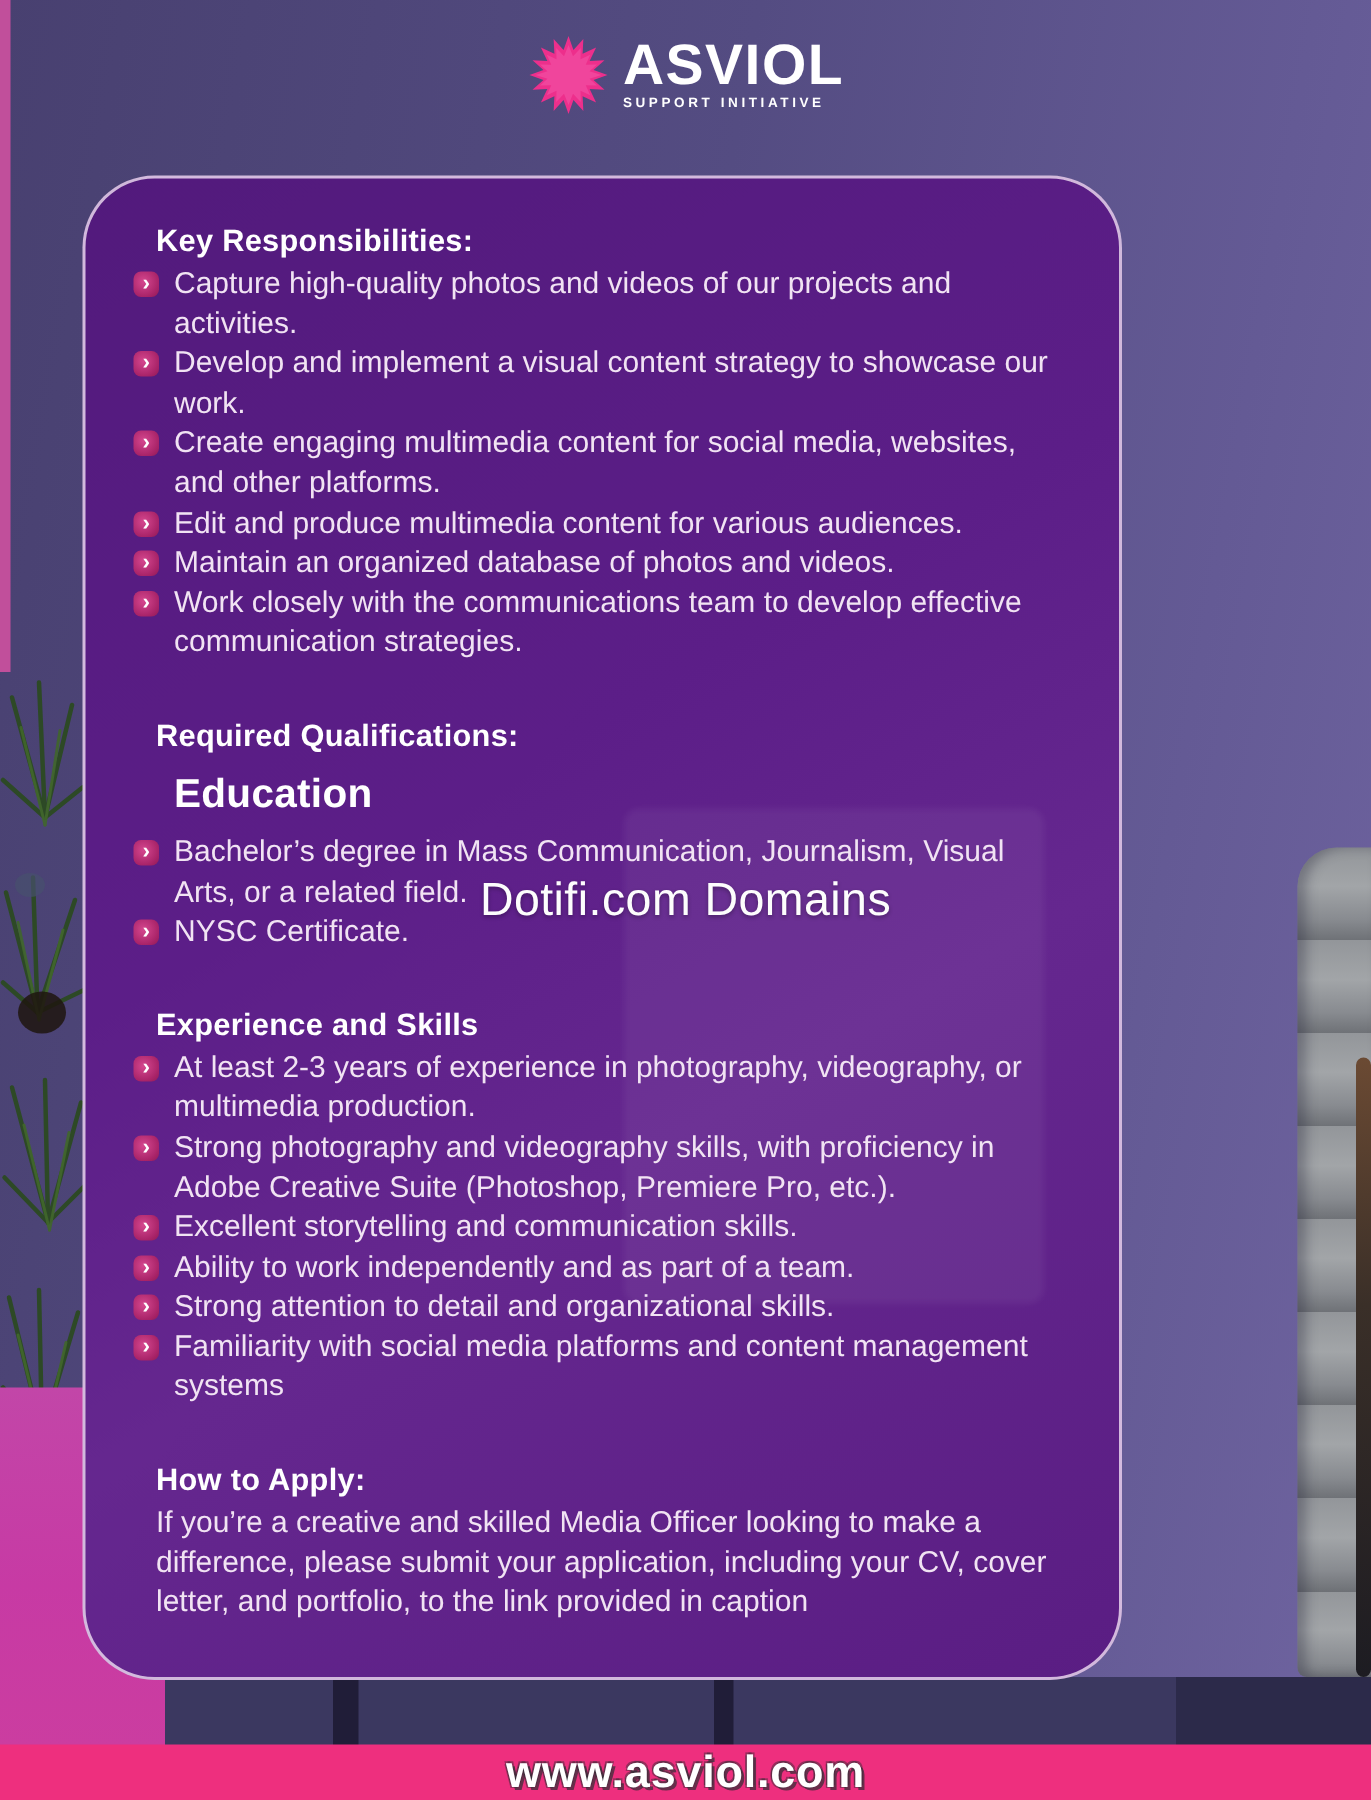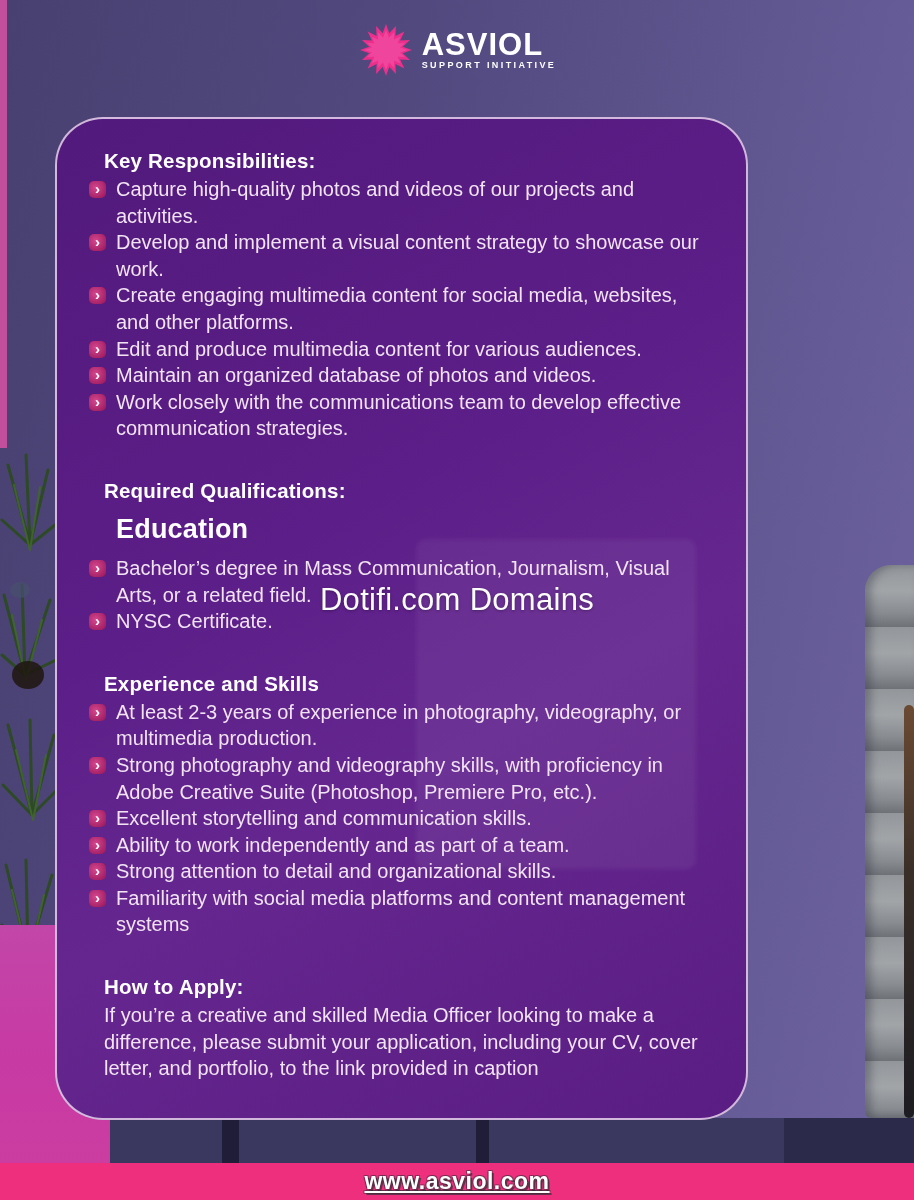--- a/index.html
+++ b/index.html
@@ -27,21 +27,21 @@
   .desk { position:absolute; left:0; top:1118px; width:914px; height:46px; background:#3b3860; z-index:1; }
   .desk-leg { position:absolute; top:0; height:46px; background:#201d38; }
   .desk-leg.l1 { left:222px; width:17px; }
   .desk-leg.l2 { left:476px; width:13px; }
   .desk-shade { position:absolute; right:0; top:0; width:130px; height:46px; background:#2c2a4a; }
 
   
   .logo-row { position:absolute; left:0; top:20px; width:914px; display:flex; justify-content:center; align-items:center; gap:8px; z-index:4; }
   .logo-burst { width:56px; height:56px; flex:0 0 auto; margin-top:2px; }
   .logo-textcol { display:flex; flex-direction:column; }
-  .logo-name { color:#ffffff; font-weight:800; font-size:31px; letter-spacing:1px; line-height:1; }
+  .logo-name { color:#ffffff; font-weight:800; font-size:38px; letter-spacing:1px; line-height:1; }
   .logo-tagline { color:#ffffff; font-weight:700; font-size:9px; letter-spacing:2.4px; margin-top:0; }
 
   
   .card {
     position:absolute; left:55px; top:117px; width:693px; height:1003px; box-sizing:border-box;
     border:2.5px solid rgba(240,224,242,.8); border-radius:48px;
     background: linear-gradient(150deg, #521a7c 0%, #5c1e88 40%, #65278f 62%, #5a1d83 100%);
     padding:28px 44px 0 47px; z-index:3;
   }
   .card .glow { position:absolute; right:50px; top:420px; width:280px; height:330px;
@@ -63,22 +63,22 @@
   .para { margin:2px 0 0 0; color:#f1e3f3; font-size:20px; line-height:26.6px; font-weight:400; max-width:700px; }
 
   
   .watermark { position:absolute; left:0; top:582px; width:914px; text-align:center; z-index:6;
     color:#fdfdfd; font-size:31px; font-weight:400; font-family:"Liberation Sans", sans-serif;
     text-shadow:0 1px 3px rgba(0,0,0,.3); letter-spacing:.3px; }
 
   
   .footer { position:absolute; left:0; top:1163px; width:914px; height:37px; background:#ee2f7e; z-index:5;
     display:flex; align-items:center; justify-content:center; }
-  .footer-url { color:#ffffff; font-size:23px; font-weight:800; letter-spacing:.5px;
-    text-shadow:2px 2px 0 rgba(45,45,52,.7), -1px -1px 0 rgba(45,45,52,.45), 1px -1px 0 rgba(45,45,52,.45), -1px 1px 0 rgba(45,45,52,.45);text-decoration:underline; }
+  .footer-url { color:#ffffff; font-size:30px; font-weight:800; letter-spacing:.5px;
+    text-shadow:2px 2px 0 rgba(45,45,52,.7), -1px -1px 0 rgba(45,45,52,.45), 1px -1px 0 rgba(45,45,52,.45), -1px 1px 0 rgba(45,45,52,.45); }
 </style>
 </head>
 <body>
 
 <div class="page">
 
   <div class="strip-left-pink"></div>
 
   <div class="plant">
     <svg width="58" height="545" viewBox="0 0 58 545">

